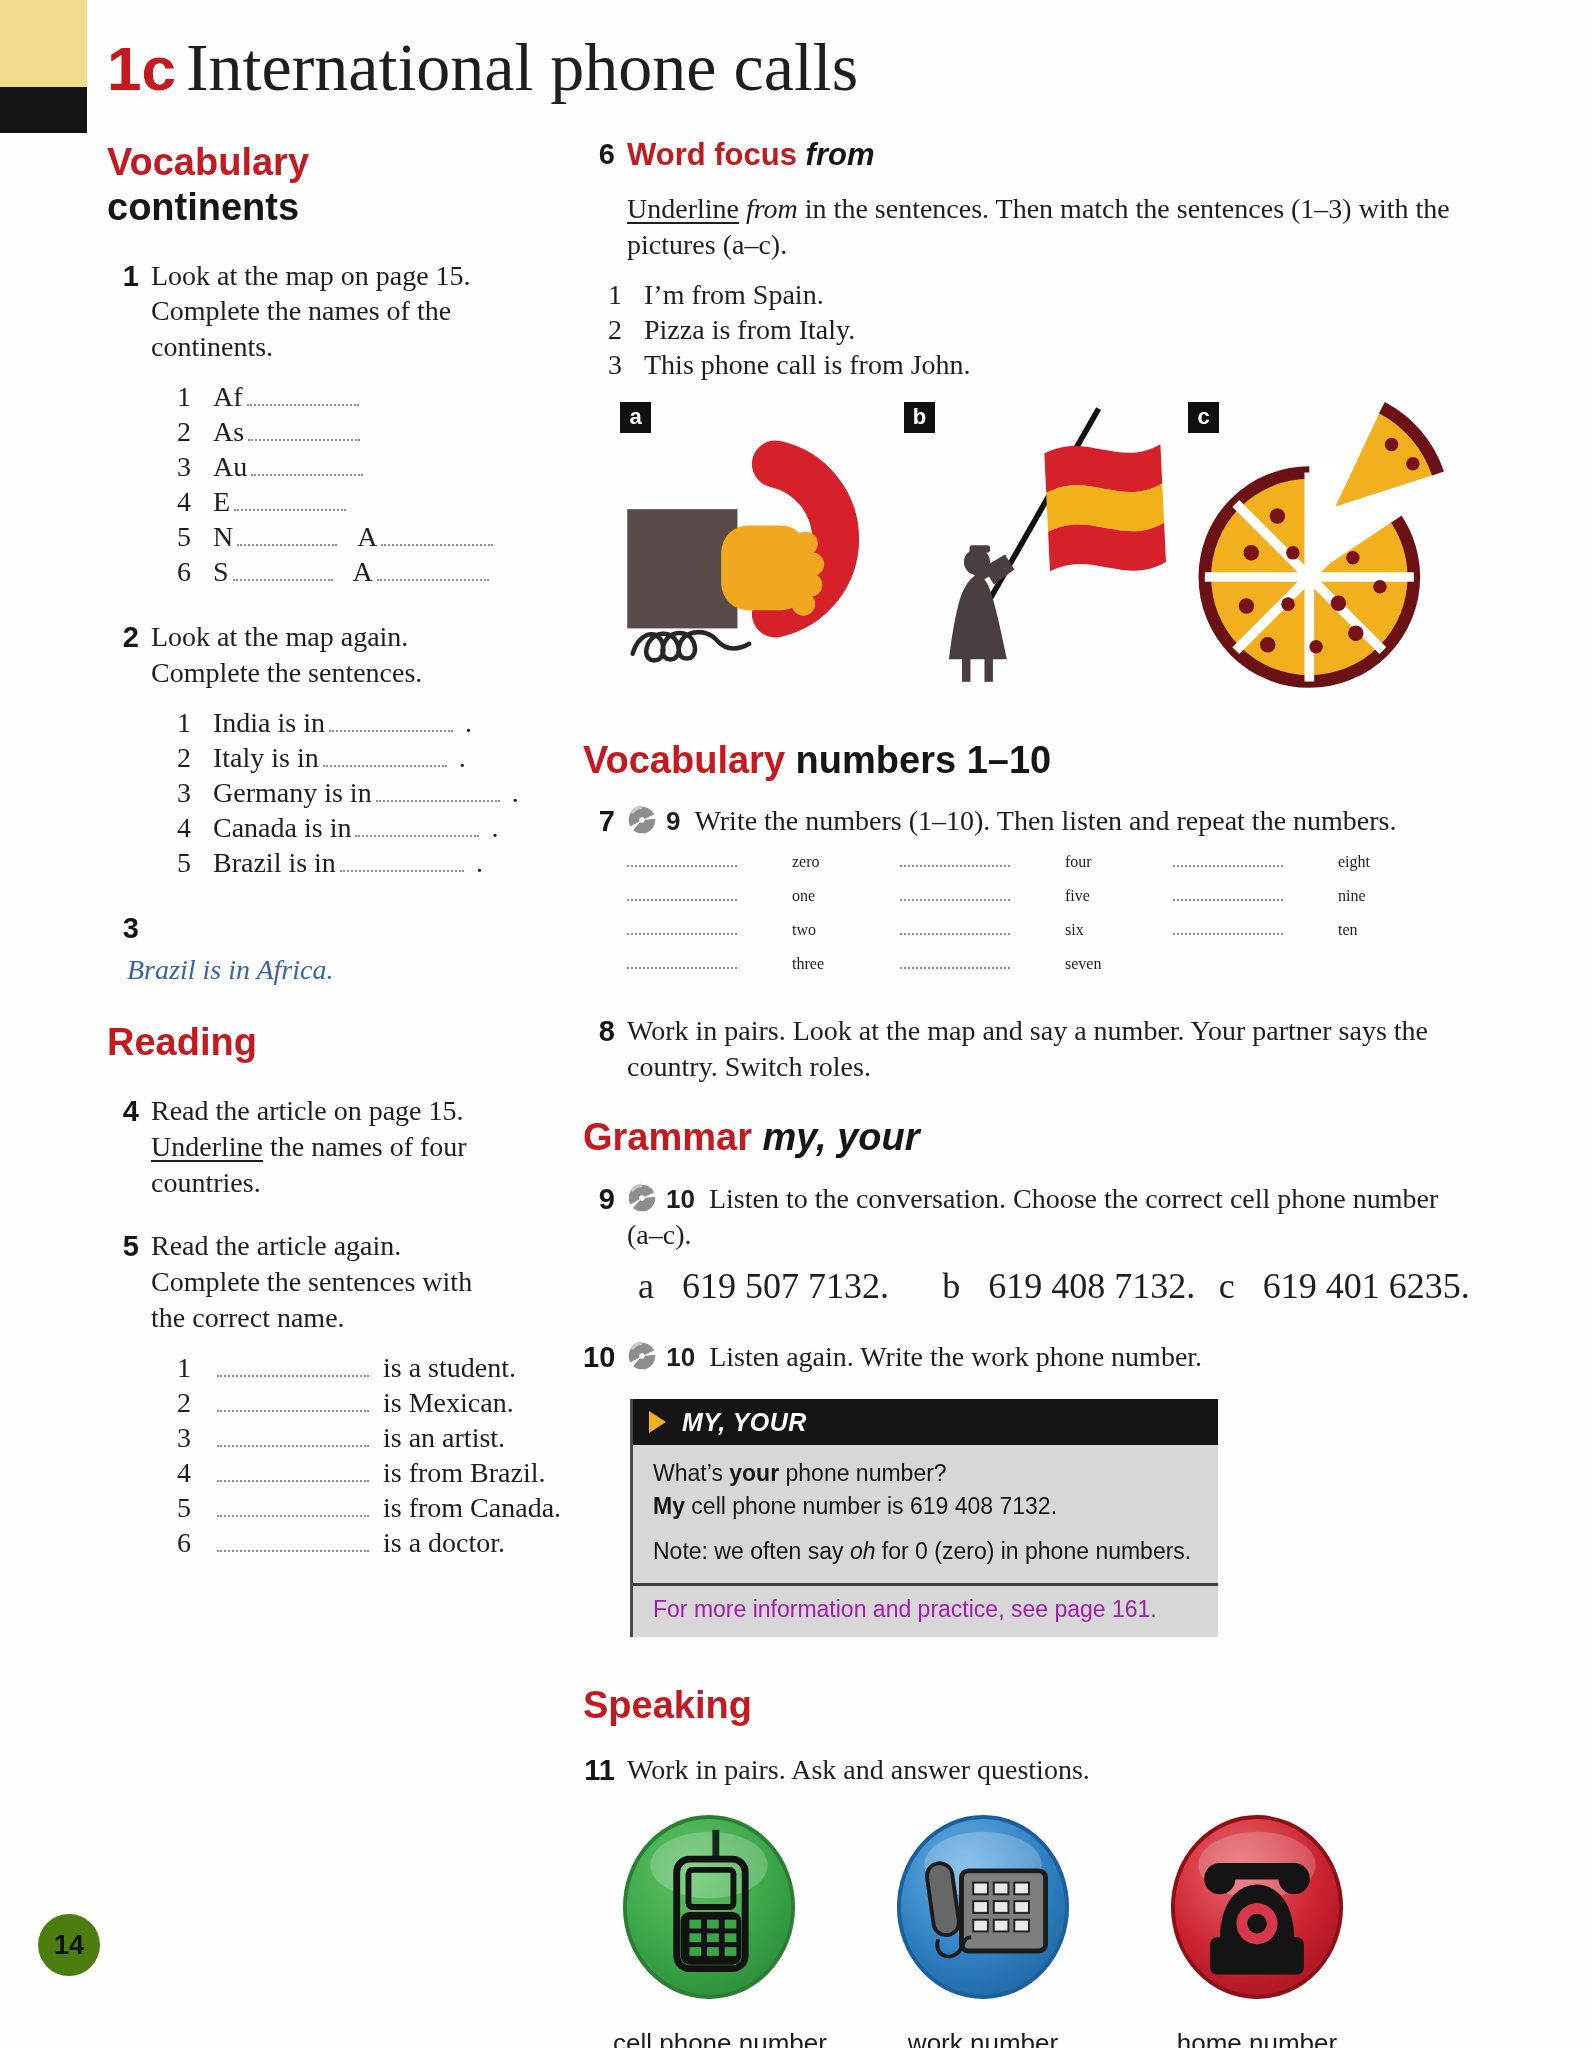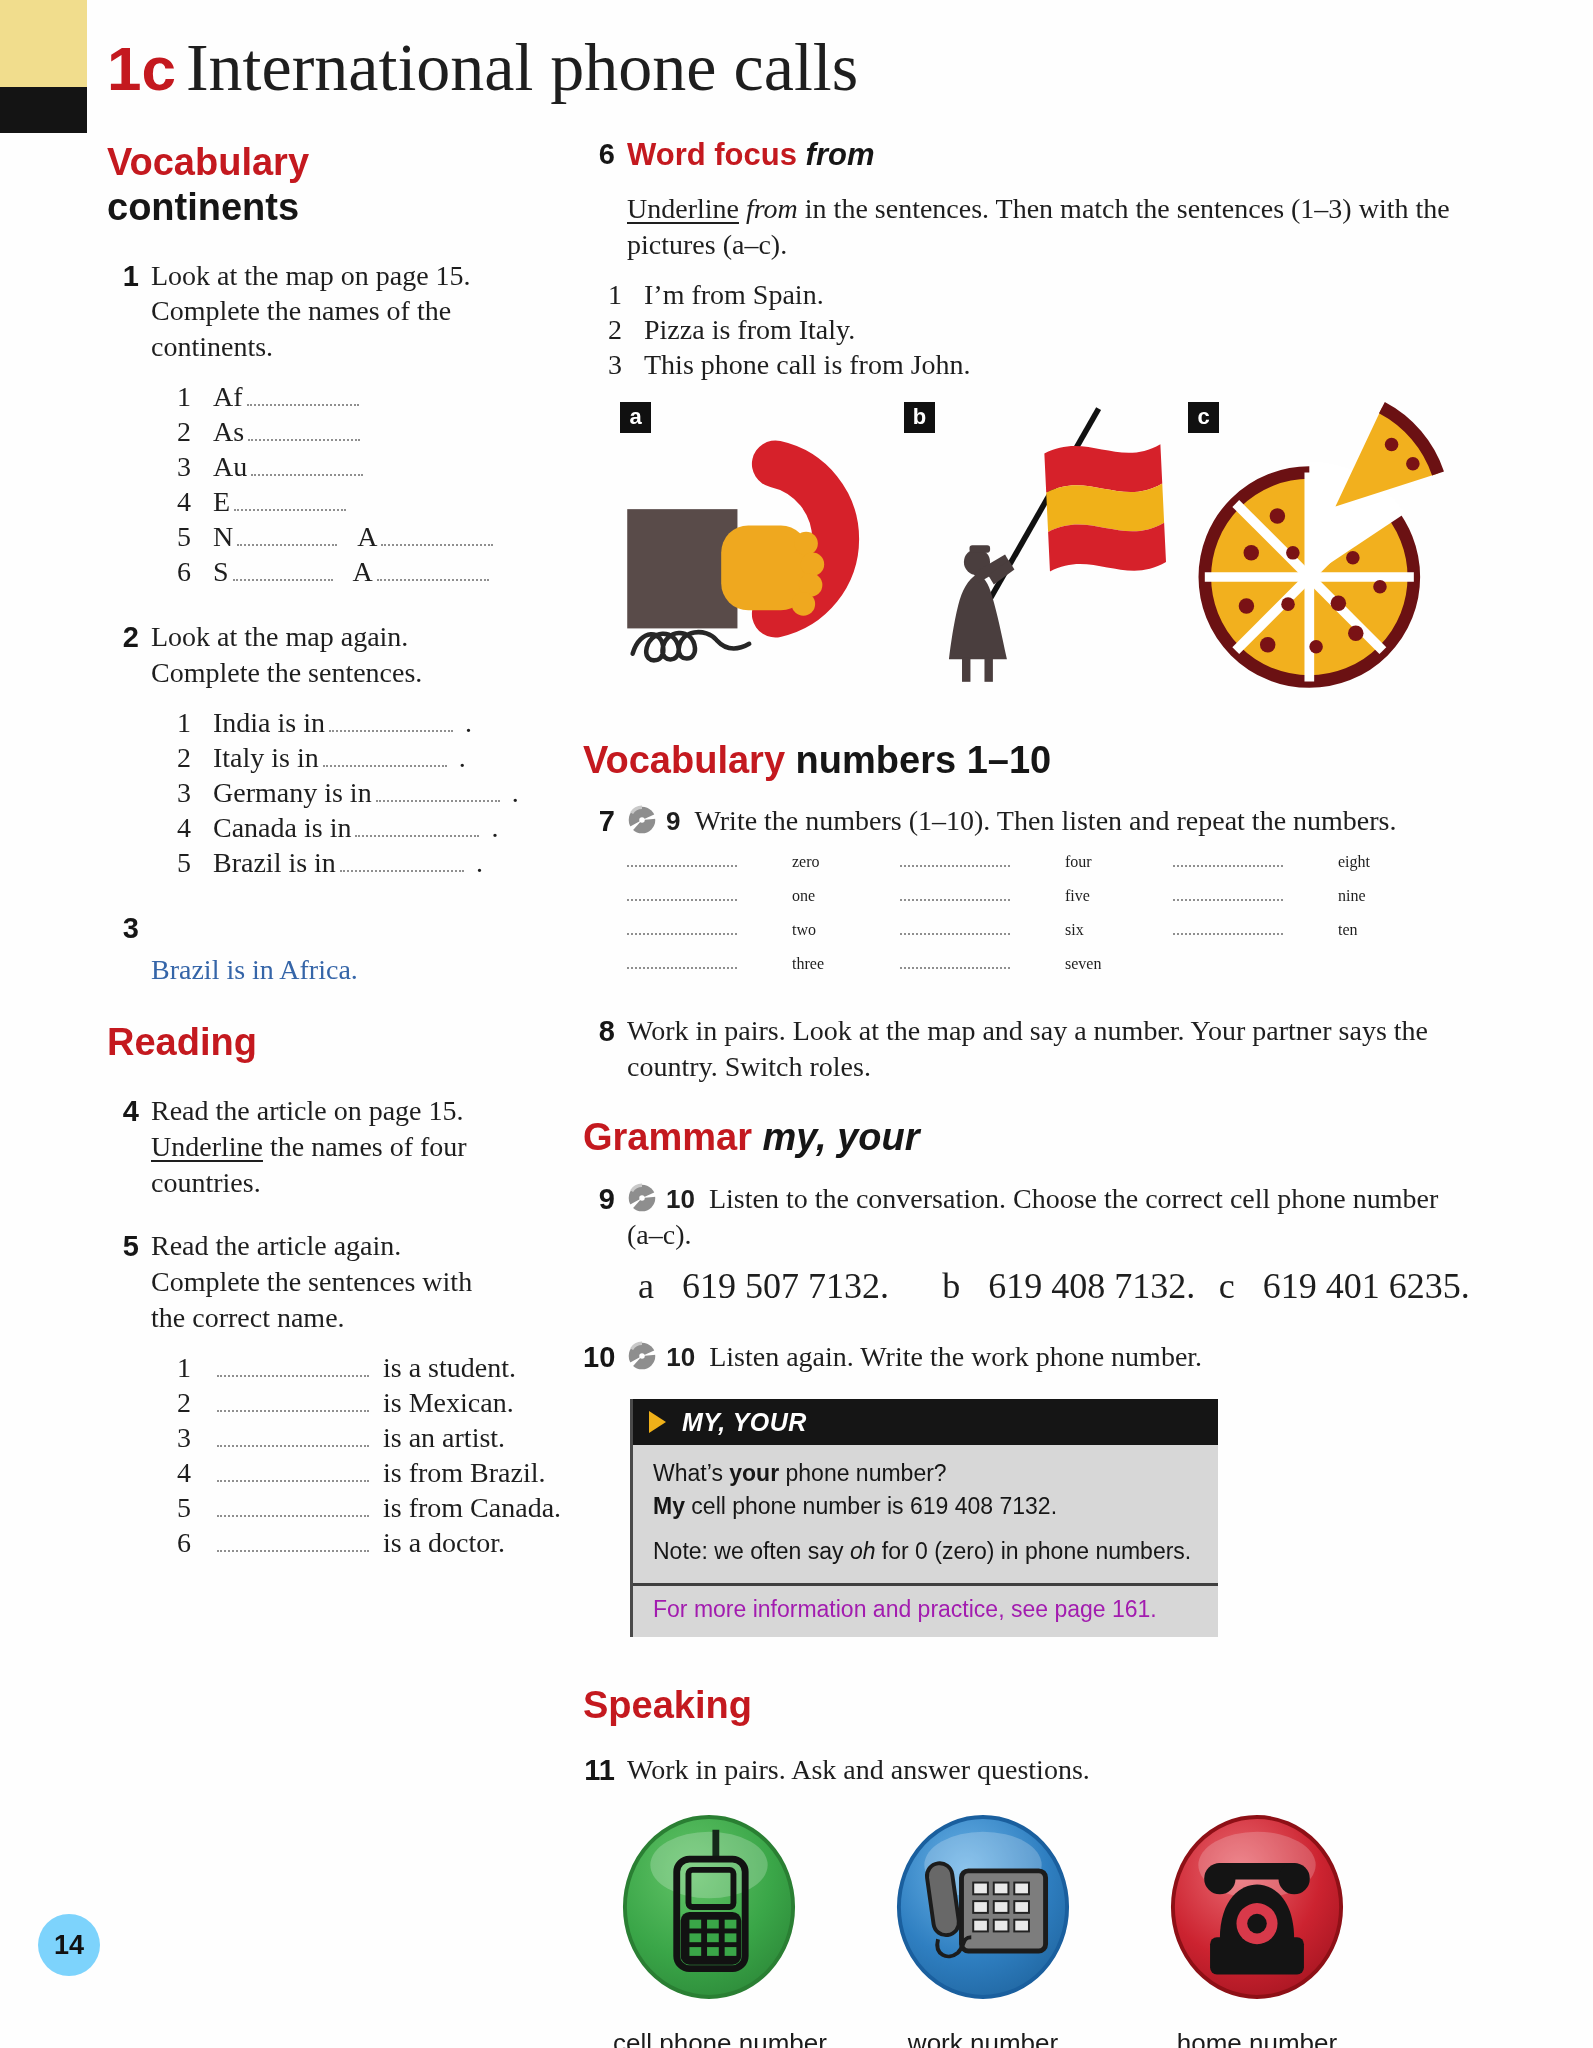--- a/index.html
+++ b/index.html
@@ -36,21 +36,21 @@
   .sub-heading{font-family:"Liberation Sans",sans-serif;font-weight:700;font-size:31px;color:var(--red);line-height:1.2}
   .sub-heading .hit{color:#161616;font-style:italic}
 
   .sublist{margin:8px 0 30px 70px;font-size:28px}
   .item-row{white-space:nowrap;line-height:35px}
   .inum{display:inline-block;width:36px}
   .blank{display:inline-block;border-bottom:2px dotted #8f8f8f;height:22px;vertical-align:baseline;margin:0 4px}
   .gap2{margin-left:16px}
   .dot{margin-left:8px}
 
-  .example{color:var(--blue);font-size:28px;margin:-6px 0 34px 44px}
+  .example{color:var(--blue);font-style:italic;font-size:28px;margin:-6px 0 34px 20px}
 
   .u{text-decoration:underline;text-underline-offset:4px}
   .it{font-style:italic}
   .bd{font-weight:700}
 
   
   .pics{display:flex;gap:22px;margin:14px 0 40px 37px}
   .pic{position:relative;width:262px;height:300px}
   .pic-label{position:absolute;left:0;top:4px;width:31px;height:31px;background:#101010;color:#fff;
     font-family:"Liberation Sans",sans-serif;font-weight:700;font-size:22px;display:flex;align-items:center;justify-content:center;z-index:2}
@@ -79,21 +79,21 @@
   .gbox-body{background:#d7d7d7;padding:12px 20px 16px;font-family:"Liberation Sans",sans-serif;font-size:23px;line-height:1.42;color:#161616}
   .gbox-note{margin-top:12px}
   .gbox-footer{background:#d7d7d7;border-top:3px solid #3f3f3f;padding:10px 20px 14px;font-family:"Liberation Sans",sans-serif;font-size:23px;color:#a21caf}
 
   
   .phones{display:flex;margin:26px 0 0 30px;gap:82px}
   .phone-fig{width:192px;text-align:center}
   .phone-fig svg{width:176px;height:186px}
   .phone-label{font-family:"Liberation Sans",sans-serif;font-size:26px;color:#1b1b1b;margin-top:24px;white-space:nowrap}
 
-  .pagenum{position:absolute;left:38px;top:1914px;width:62px;height:62px;border-radius:50%;background:#7dd3fc;
+  .pagenum{position:absolute;left:38px;top:1914px;width:62px;height:62px;border-radius:50%;background:#4d7c0f;
     display:flex;align-items:center;justify-content:center;font-family:"Liberation Sans",sans-serif;font-weight:700;font-size:27px;color:#111}
 </style>
 </head>
 <body>
 
 <div class="page">
   <div class="tab-yellow"></div>
   <div class="tab-black"></div>
 
   <h1 class="title"><span class="unit">1c</span><span>International phone calls</span></h1>

